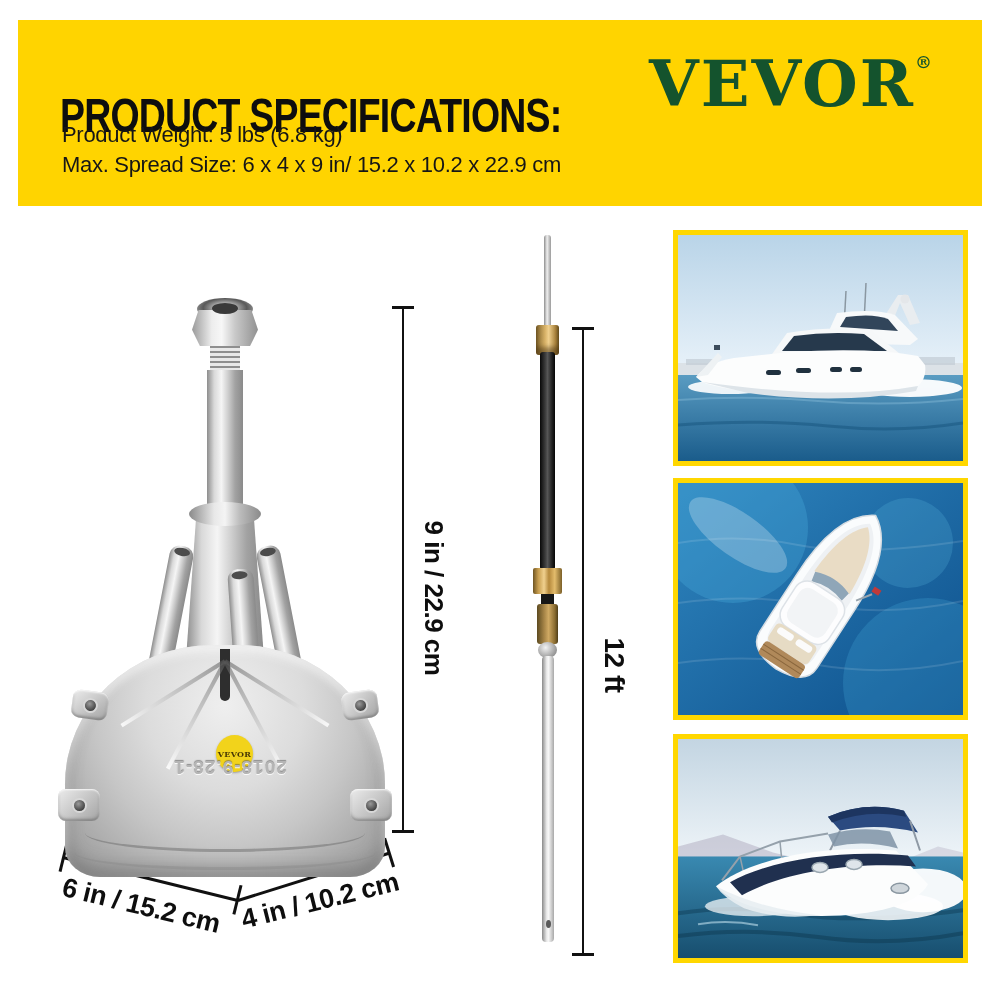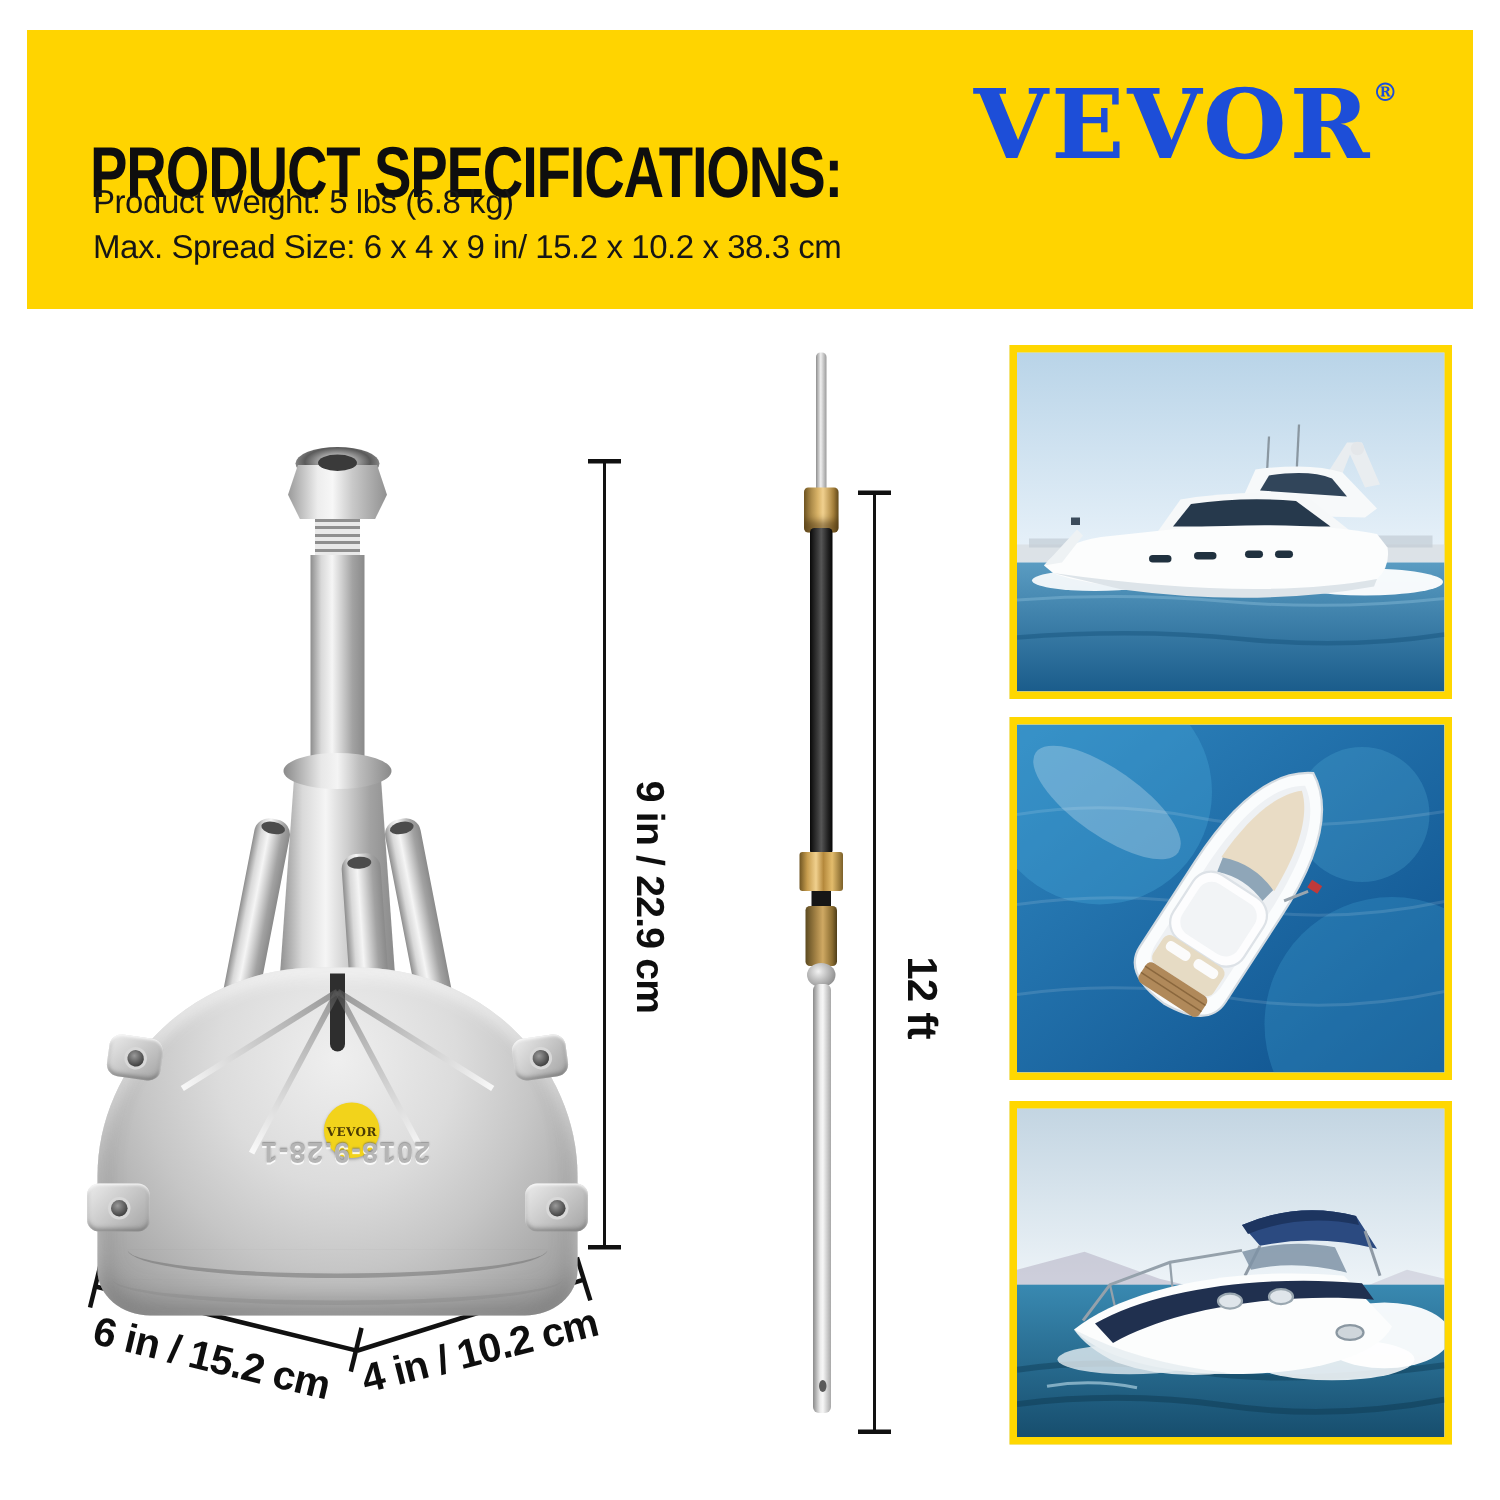--- a/index.html
+++ b/index.html
@@ -6,21 +6,21 @@
   body{font-family:"Liberation Sans",sans-serif;color:#151515;}
   .canvas{position:relative;width:1000px;height:1000px;background:#ffffff;overflow:hidden;}
 
   
   .banner{position:absolute;left:18px;top:20px;width:964px;height:186px;background:#FFD400;}
   .banner-title{position:absolute;left:42px;top:36px;font-size:48px;font-weight:800;
     letter-spacing:-1px;white-space:nowrap;transform:scaleX(.78);transform-origin:0 0;color:#0e0e0e;}
   .banner-sub{position:absolute;left:44px;top:100px;font-size:22px;line-height:30px;
     letter-spacing:-.3px;color:#161616;}
   .brand{position:absolute;right:50px;top:26px;font-family:"DejaVu Serif",serif;
-    font-weight:bold;font-size:64px;letter-spacing:2px;color:#1d4ed8;white-space:nowrap;}
+    font-weight:bold;font-size:64px;letter-spacing:2px;color:#14532d;white-space:nowrap;}
   .brand sup{font-size:17px;vertical-align:38px;letter-spacing:0;}
 
   
   .dim{position:absolute;background:#111;}
   .dim-v{width:2px;}
   .dim-v::before,.dim-v::after{content:"";position:absolute;left:-10px;width:22px;height:3px;background:#111;}
   .dim-v::before{top:-1px}.dim-v::after{bottom:-1px}
   .dim-a{height:3px;transform-origin:0 50%;}
   .tick{position:absolute;width:3px;height:30px;top:-14px;background:#111;}
   .tick.start{left:-1px}.tick.end{right:-1px}
@@ -108,21 +108,21 @@
 </style>
 </head>
 <body>
 
 <div class="canvas">
 
   <header class="banner">
     <h1 class="banner-title">PRODUCT SPECIFICATIONS:</h1>
     <div class="banner-sub">
       <div>Product Weight: 5 lbs (6.8 kg)</div>
-      <div>Max. Spread Size: 6 x 4 x 9 in/ 15.2 x 10.2 x 38.3 cm</div>
+      <div>Max. Spread Size: 6 x 4 x 9 in/ 15.2 x 10.2 x 22.9 cm</div>
     </div>
     <div class="brand"><span>VEVOR</span><sup>®</sup></div>
   </header>
 
   <figure class="helm">
     <div class="bearing"></div>
     <div class="bearing-hole"></div>
     <div class="hexnut"></div>
     <div class="threads"></div>
     <div class="shaft metal-v"></div>

